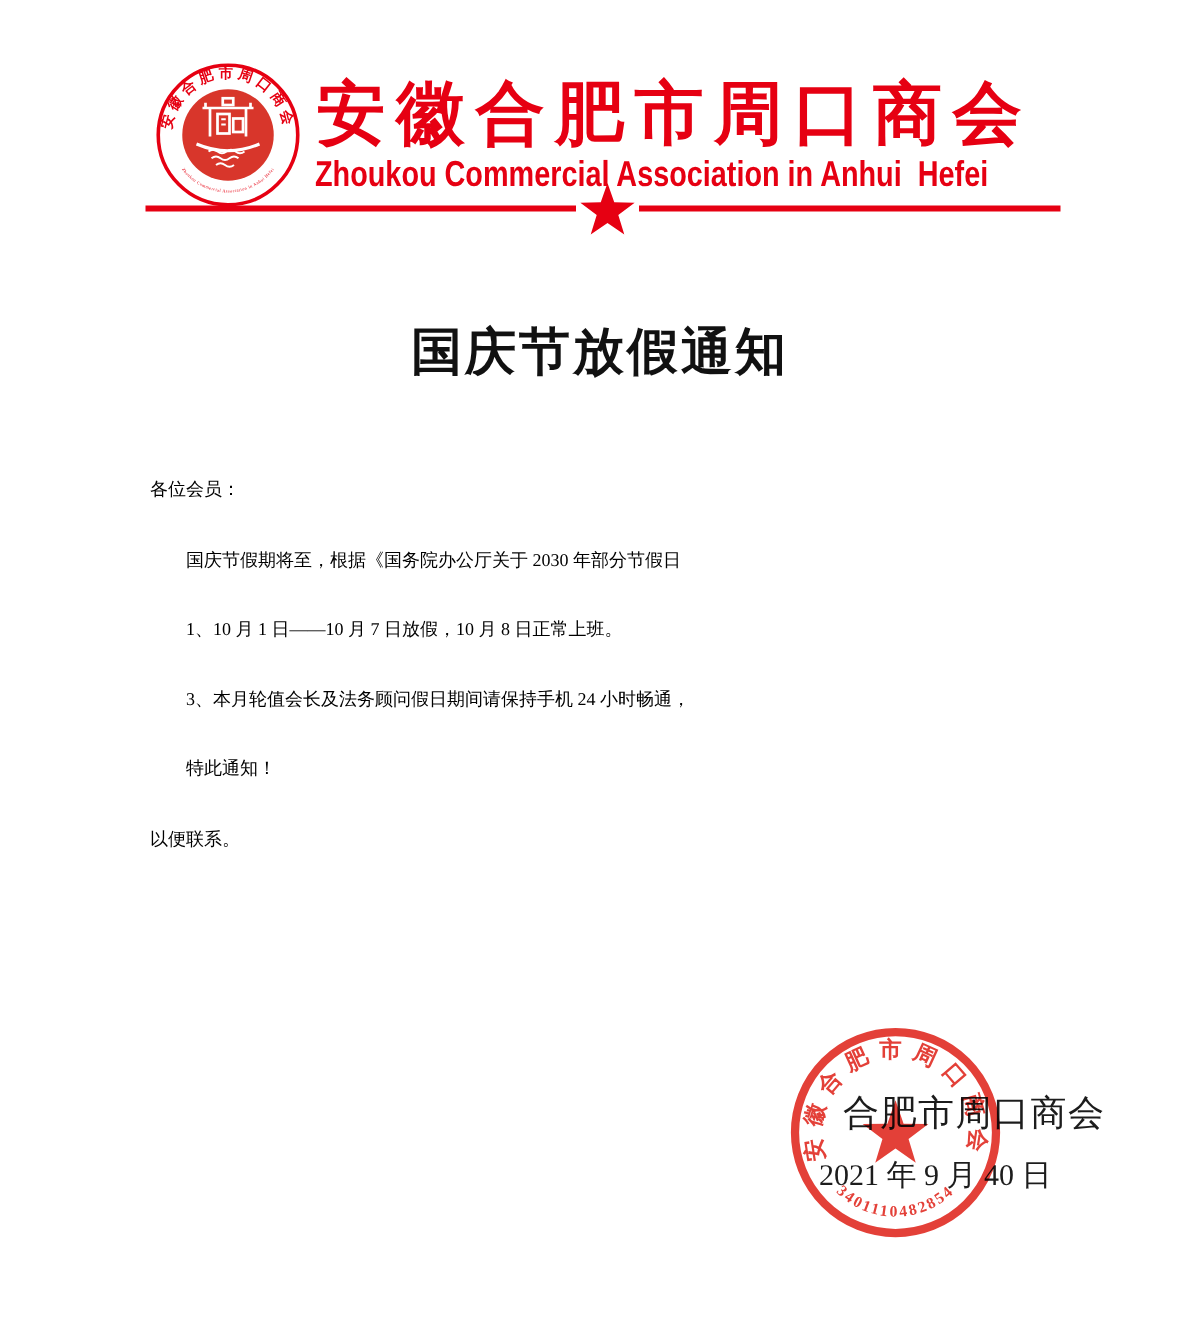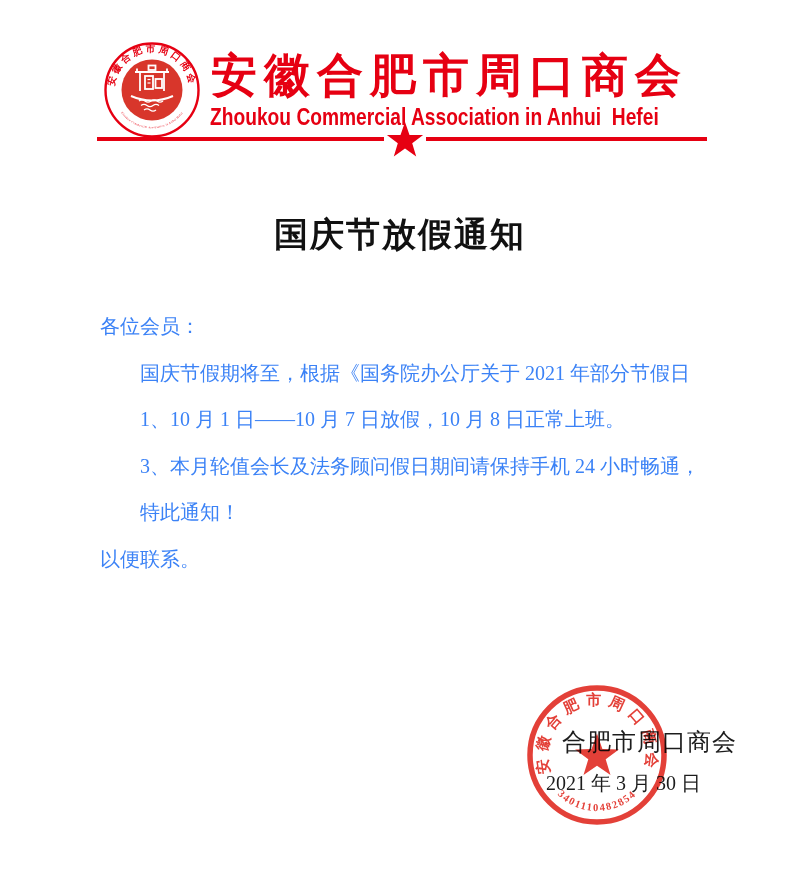--- a/index.html
+++ b/index.html
@@ -31,21 +31,21 @@
   .divider-star{position:absolute;left:383px;top:121px;width:44px;height:40px;}
   
   .doc-title{
     position:absolute;left:0;top:212px;width:800px;margin:0;
     text-align:center;font-size:34px;font-weight:bold;
     letter-spacing:2px;color:#111;
   }
   
   .body-text{
     position:absolute;left:100px;top:303px;width:612px;
-    font-size:20px;line-height:46.6px;color:#3b82f6;
+    font-size:12px;line-height:46.6px;color:#000000;
     text-align:justify;
   }
   .body-text .line{white-space:pre-wrap;}
   .body-text .indent{text-indent:2em;}
   
   .sig-org{position:absolute;left:562px;top:726px;font-size:24px;letter-spacing:1px;color:#1c1c1c;}
   .sig-date{position:absolute;left:546px;top:770px;font-size:20px;color:#1c1c1c;}
   
   .seal{position:absolute;left:512px;top:670px;width:170px;height:170px;
         opacity:0.88;mix-blend-mode:multiply;pointer-events:none;}
@@ -94,29 +94,29 @@
   <div class="rule rule-left"></div>
   <svg class="divider-star" viewBox="0 0 44 40">
     <polygon fill="#e60012" points="22,1 26.5,13.9 40.1,14.1 29.2,22.3 33.2,35.4 22,27.6 10.8,35.4 14.8,22.3 3.9,14.1 17.5,13.9"></polygon>
   </svg>
   <div class="rule rule-right"></div>
 
   <h1 class="doc-title">国庆节放假通知</h1>
 
   <div class="body-text">
     <div class="line">各位会员：</div>
-    <div class="line indent">国庆节假期将至，根据《国务院办公厅关于 2021 年部分节假日</div>
+    <div class="line indent">国庆节假期将至，根据《国务院办公厅关于 2030 年部分节假日</div>
     <div class="line indent">1、10 月 1 日——10 月 7 日放假，10 月 8 日正常上班。</div>
     <div class="line indent">3、本月轮值会长及法务顾问假日期间请保持手机 24 小时畅通，</div>
     <div class="line indent">特此通知！</div>
     <div class="line">以便联系。</div>
   </div>
 
   <div class="sig-org">合肥市周口商会</div>
-  <div class="sig-date">2021 年 3 月 30 日</div>
+  <div class="sig-date">2021 年 9 月 40 日</div>
 
   <svg class="seal" viewBox="0 0 170 170">
     <circle cx="85" cy="85" r="67" fill="none" stroke="#e0251c" stroke-width="5.5"></circle>
     <defs>
       <path id="sealTopArc" d="M 38 102 A 50 50 0 1 1 132 102" fill="none"></path>
       <path id="sealBottomArc" d="M 39 117 A 56 56 0 0 0 131 117" fill="none"></path>
     </defs>
     <text font-size="15" letter-spacing="6.5" fill="#e0251c" font-weight="bold">
       <textPath href="#sealTopArc" startOffset="50%" text-anchor="middle">安徽合肥市周口商会</textPath>
     </text>

